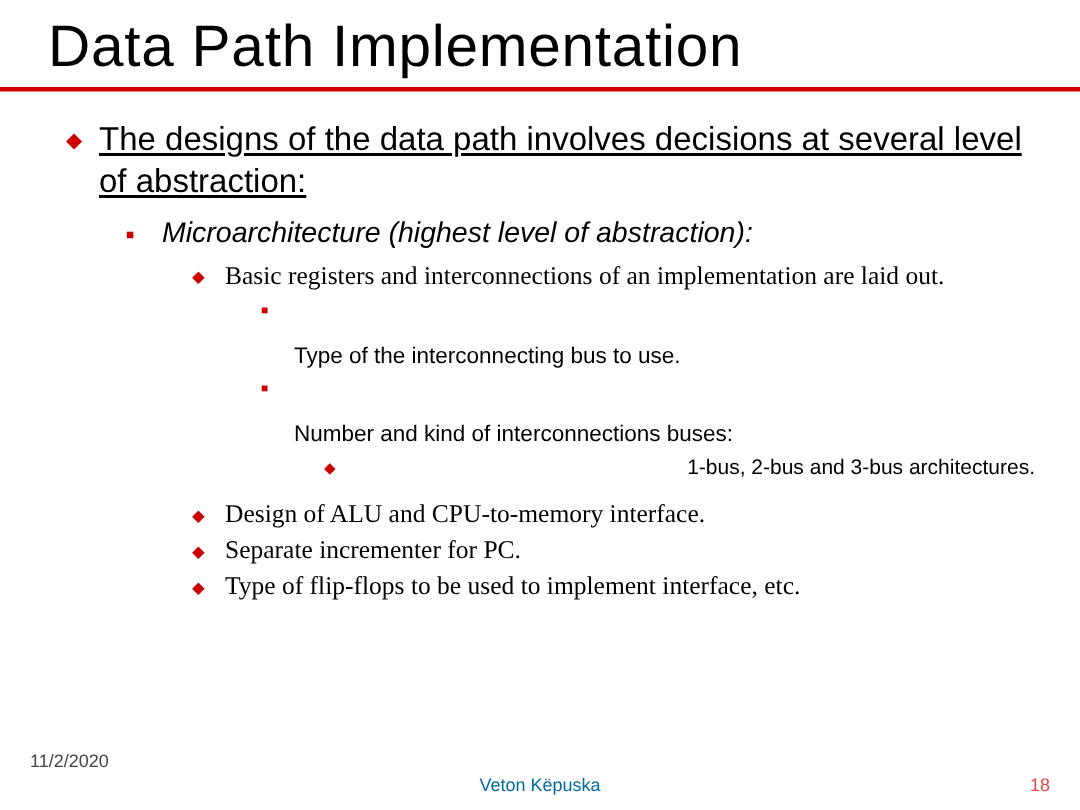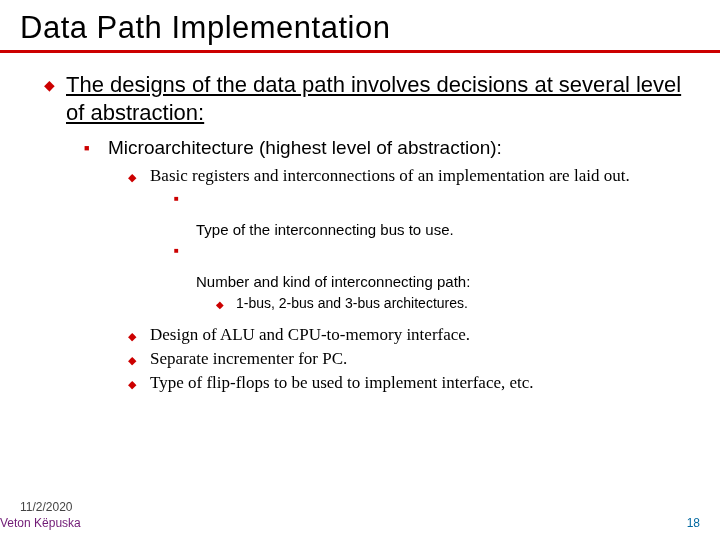--- a/index.html
+++ b/index.html
@@ -12,23 +12,23 @@
     color: #000000;
     overflow: hidden;
   }
   .slide {
     position: relative;
     width: 720px;
     height: 540px;
     box-sizing: border-box;
   }
   .title {
-    font-size: 31px;
+    font-size: 39px;
     font-weight: 400;
-    padding: 10px 0 4px 20px;
+    padding: 10px 0 4px 32px;
     letter-spacing: 0.5px;
   }
   .underline {
     height: 3px;
     background: #cc0000;
     margin-left: 0;
     width: 720px;
   }
   .body {
     padding: 18px 30px 0 44px;
@@ -55,21 +55,21 @@
     line-height: 1.3;
     margin: 6px 0 4px 40px;
   }
   .l2 .b {
     flex: 0 0 auto;
     width: 24px;
     font-size: 9px;
     color: #cc0000;
     padding-top: 7px;
   }
-  .l2 .t { flex: 1; }
+  .l2 .t { flex: 1; font-style: italic; }
   .l3 {
     display: flex;
     align-items: flex-start;
     font-size: 17px;
     line-height: 1.3;
     margin: 2px 0 2px 84px;
   }
   .l3 .b {
     flex: 0 0 auto;
     width: 22px;
@@ -100,32 +100,32 @@
     line-height: 1.3;
     margin: 2px 0 2px 172px;
   }
   .l5 .b {
     flex: 0 0 auto;
     width: 20px;
     font-size: 10px;
     color: #cc0000;
     padding-top: 4px;
   }
-  .l5 .t { flex: 1; }
+  .l5 .t { flex: 1; text-align: right; }
   .footer {
     position: absolute;
     bottom: 10px;
     left: 0;
     width: 720px;
     font-size: 12px;
     color: #444;
   }
   .footer .date { position: absolute; left: 20px; bottom: 16px; }
-  .footer .author { position: absolute; left: 0; width: 720px; text-align: left; bottom: 0; color: #701a75; }
-  .footer .page { position: absolute; right: 20px; bottom: 0; color: #0369a1; }
+  .footer .author { position: absolute; left: 0; width: 720px; text-align: center; bottom: 0; color: #0369a1; }
+  .footer .page { position: absolute; right: 20px; bottom: 0; color: #ef4444; }
   .gap { height: 8px; }
 </style>
 </head>
 <body>
 
 <div class="slide">
 
   <div class="title">Data Path Implementation</div>
   <div class="underline"></div>
 
@@ -146,21 +146,21 @@
       <div class="t">Basic registers and interconnections of an implementation are laid out.</div>
     </div>
 
     <div class="l4">
       <div class="b">■</div>
       <div class="t">Type of the interconnecting bus to use.</div>
     </div>
 
     <div class="l4">
       <div class="b">■</div>
-      <div class="t">Number and kind of interconnecting path:</div>
+      <div class="t">Number and kind of interconnections buses:</div>
     </div>
 
     <div class="l5">
       <div class="b">◆</div>
       <div class="t">1-bus, 2-bus and 3-bus architectures.</div>
     </div>
 
     <div class="gap"></div>
 
     <div class="l3">

